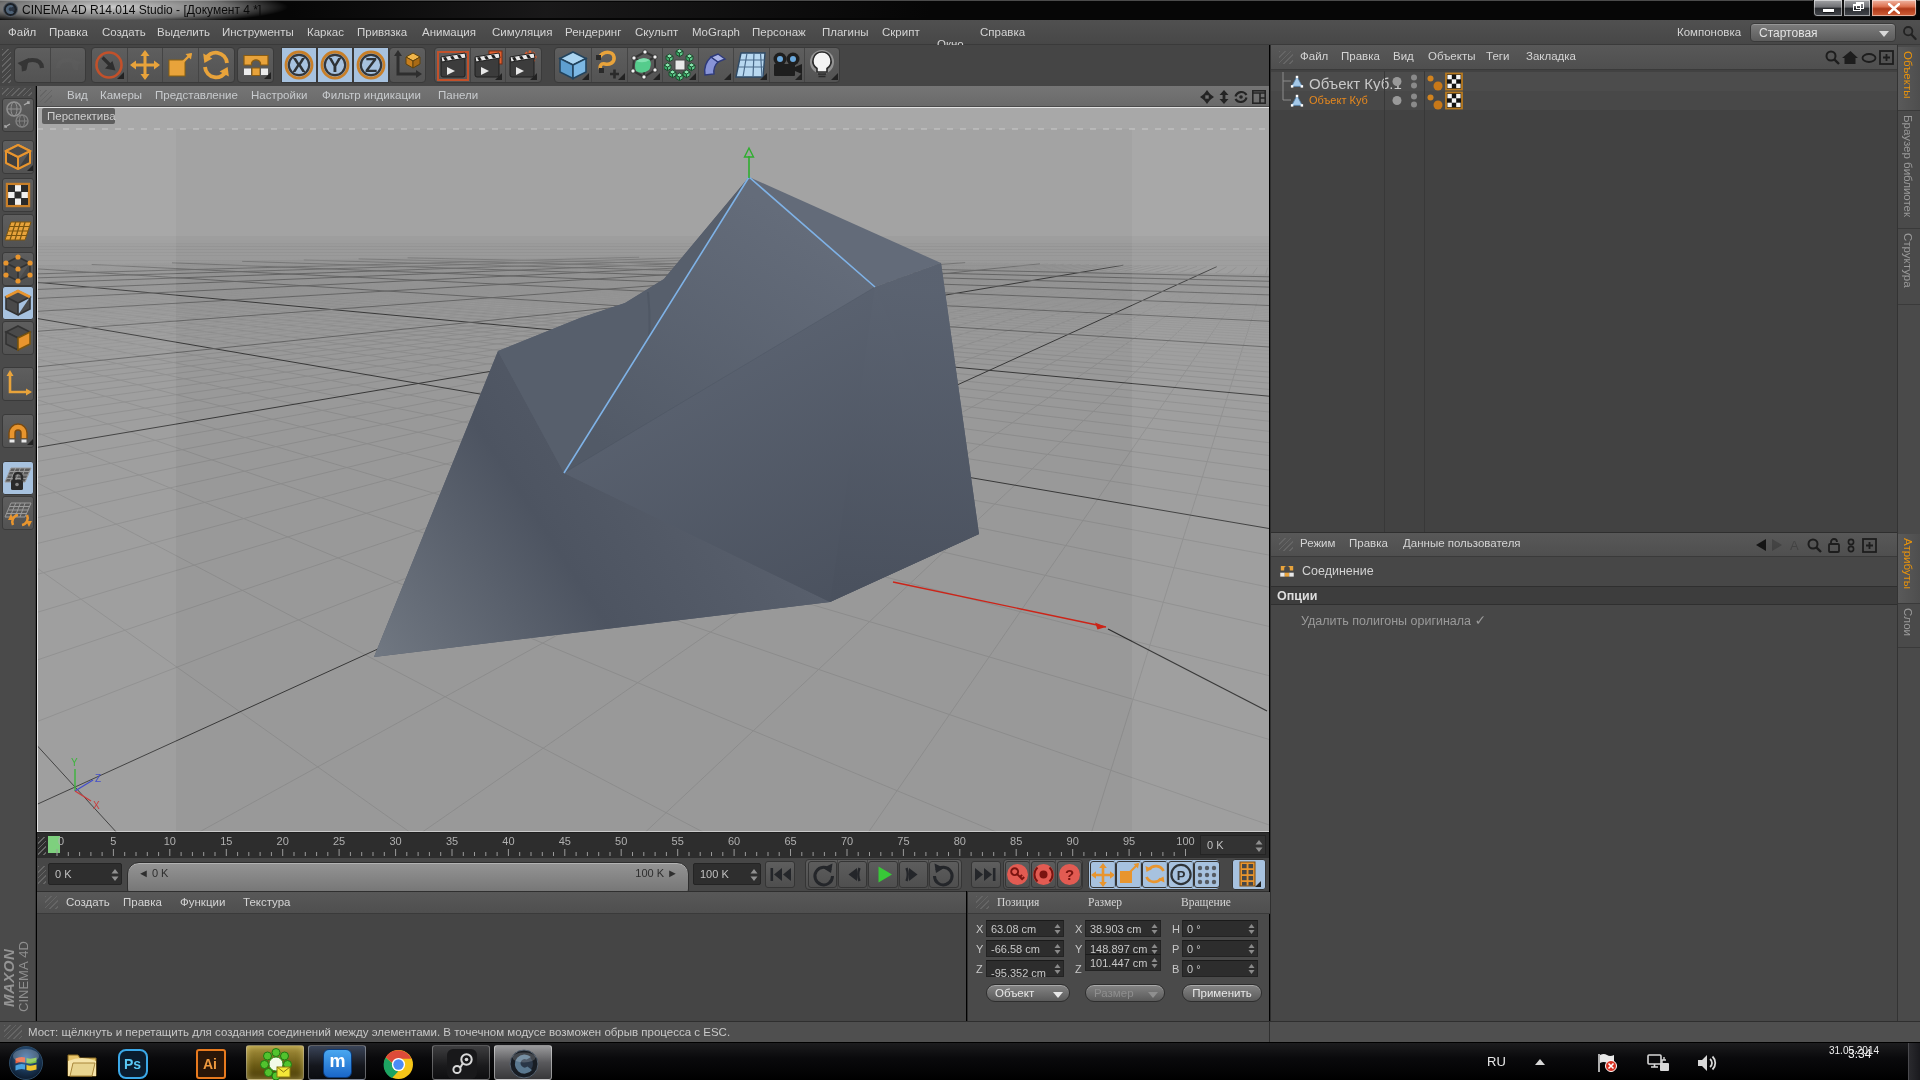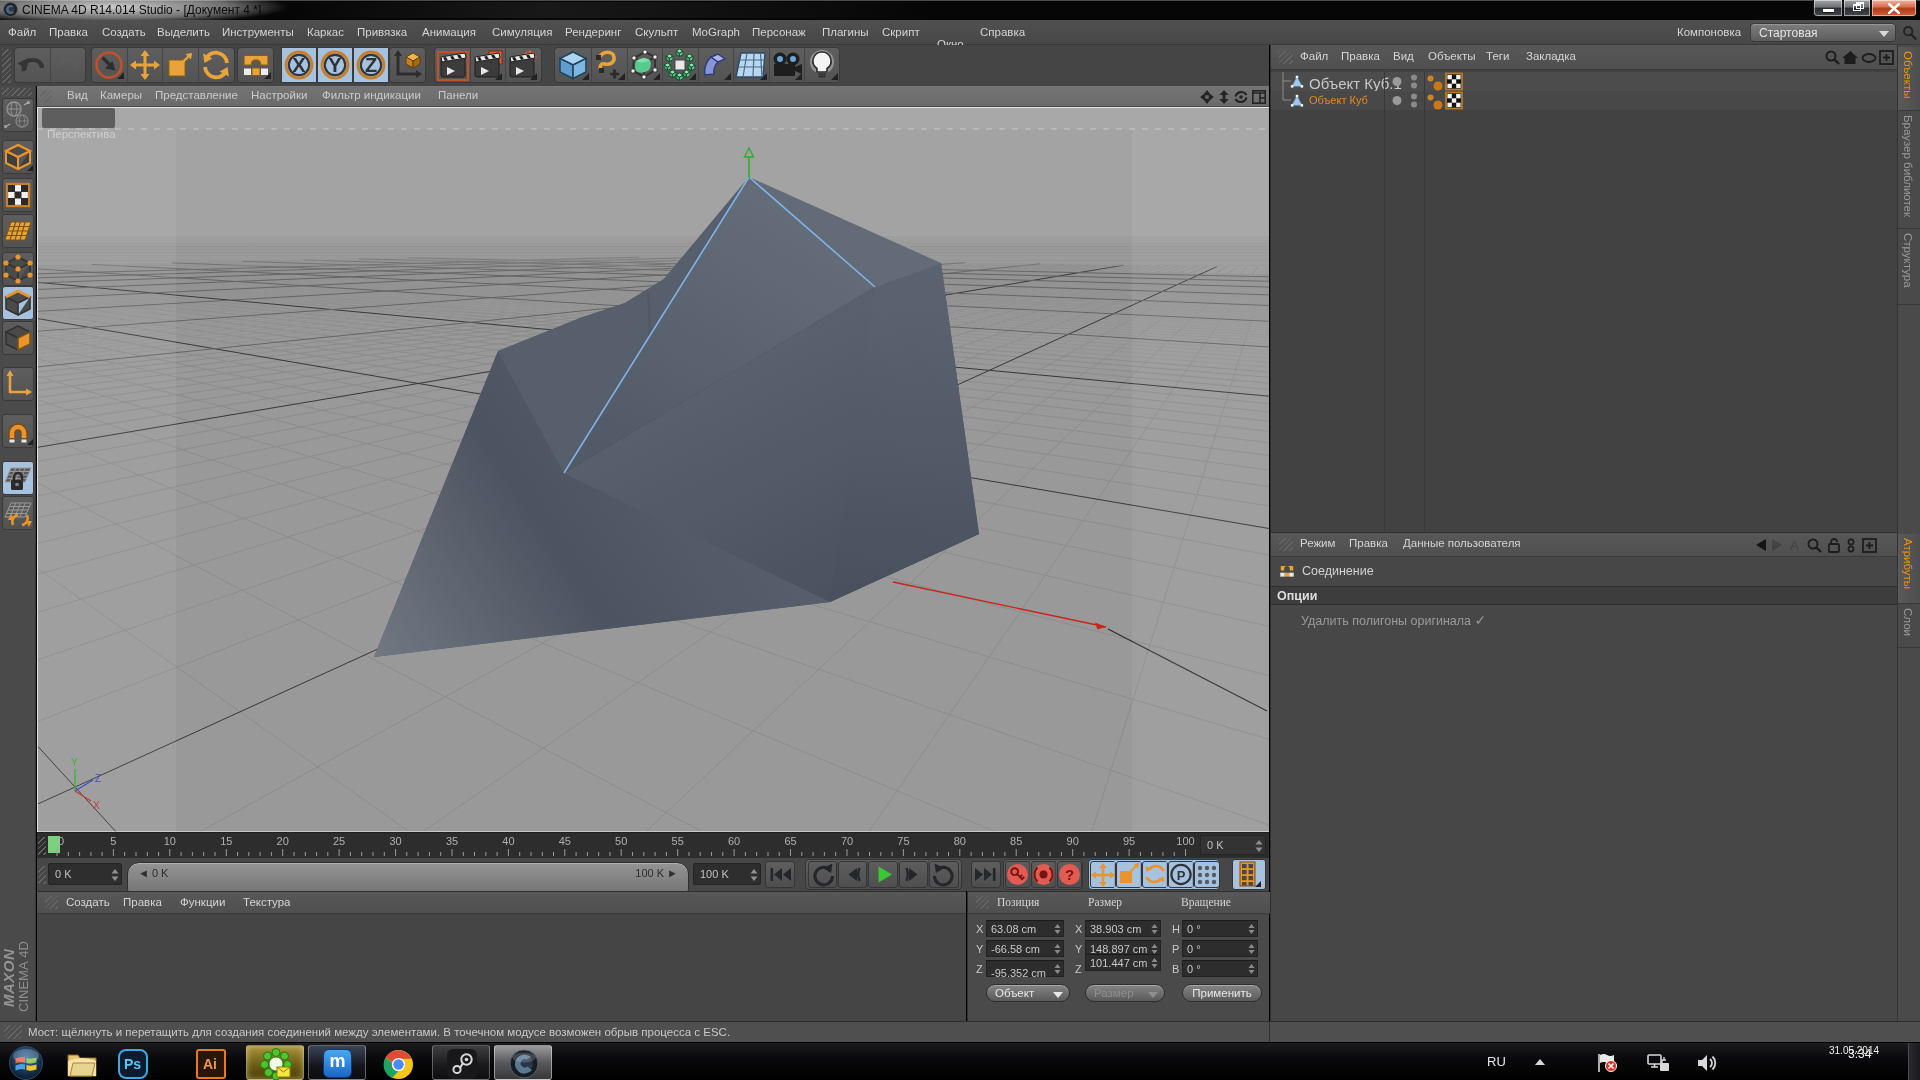--- a/index.html
+++ b/index.html
@@ -498,21 +498,21 @@
           <text x="93" y="809" fill="#c83030">X</text>
         </g>
         <rect x="37" y="107" width="139" height="725" fill="rgba(255,255,255,0.06)"></rect>
         <rect x="1132" y="107" width="137" height="725" fill="rgba(255,255,255,0.06)"></rect>
         <rect x="176" y="107" width="956" height="22" fill="rgba(255,255,255,0.06)"></rect>
         <path d="M37 129 H1269" stroke="rgba(210,210,210,0.8)" stroke-width="1" stroke-dasharray="6 7"></path>
         <path d="M37.5 107 V832" stroke="rgba(240,240,240,0.85)" stroke-width="1"></path>
         <path d="M37 107.5 H1269" stroke="rgba(240,240,240,0.8)" stroke-width="1"></path>
         <path d="M37 831.5 H1269" stroke="rgba(240,240,240,0.55)" stroke-width="1"></path>
       </svg>
-      <div class="abs" style="left:5px;top:22px;width:73px;height:16px;background:#5e5e5e;border-radius:2px;font-size:11.5px;color:#cfcfcf;padding:20px 0 0 5px;">Перспектива</div>
+      <div class="abs" style="left:5px;top:22px;width:73px;height:16px;background:#5e5e5e;border-radius:2px;font-size:11.5px;color:#cfcfcf;padding:2px 0 0 5px;">Перспектива</div>
     </div>
     <div class="abs" style="left:37px;top:832px;width:1232px;height:26px;background:#2d2d2d;border-top:1px solid #1f1f1f;">
       <div class="abs hatch" style="left:1px;top:4px;width:8px;height:18px;"></div>
       <div class="abs" style="left:11px;top:3px;width:12px;height:17px;background:#7ed07e;"></div>
       <svg class="abs" style="left:0;top:0" width="1232" height="26" viewBox="0 0 1232 26">
         <path d="M20.0 23 v-7" stroke="#9a9a9a" stroke-width="1"></path>
         <path d="M31.3 23 v-4" stroke="#9a9a9a" stroke-width="1"></path>
         <path d="M42.6 23 v-4" stroke="#9a9a9a" stroke-width="1"></path>
         <path d="M53.9 23 v-4" stroke="#9a9a9a" stroke-width="1"></path>
         <path d="M65.1 23 v-4" stroke="#9a9a9a" stroke-width="1"></path>

